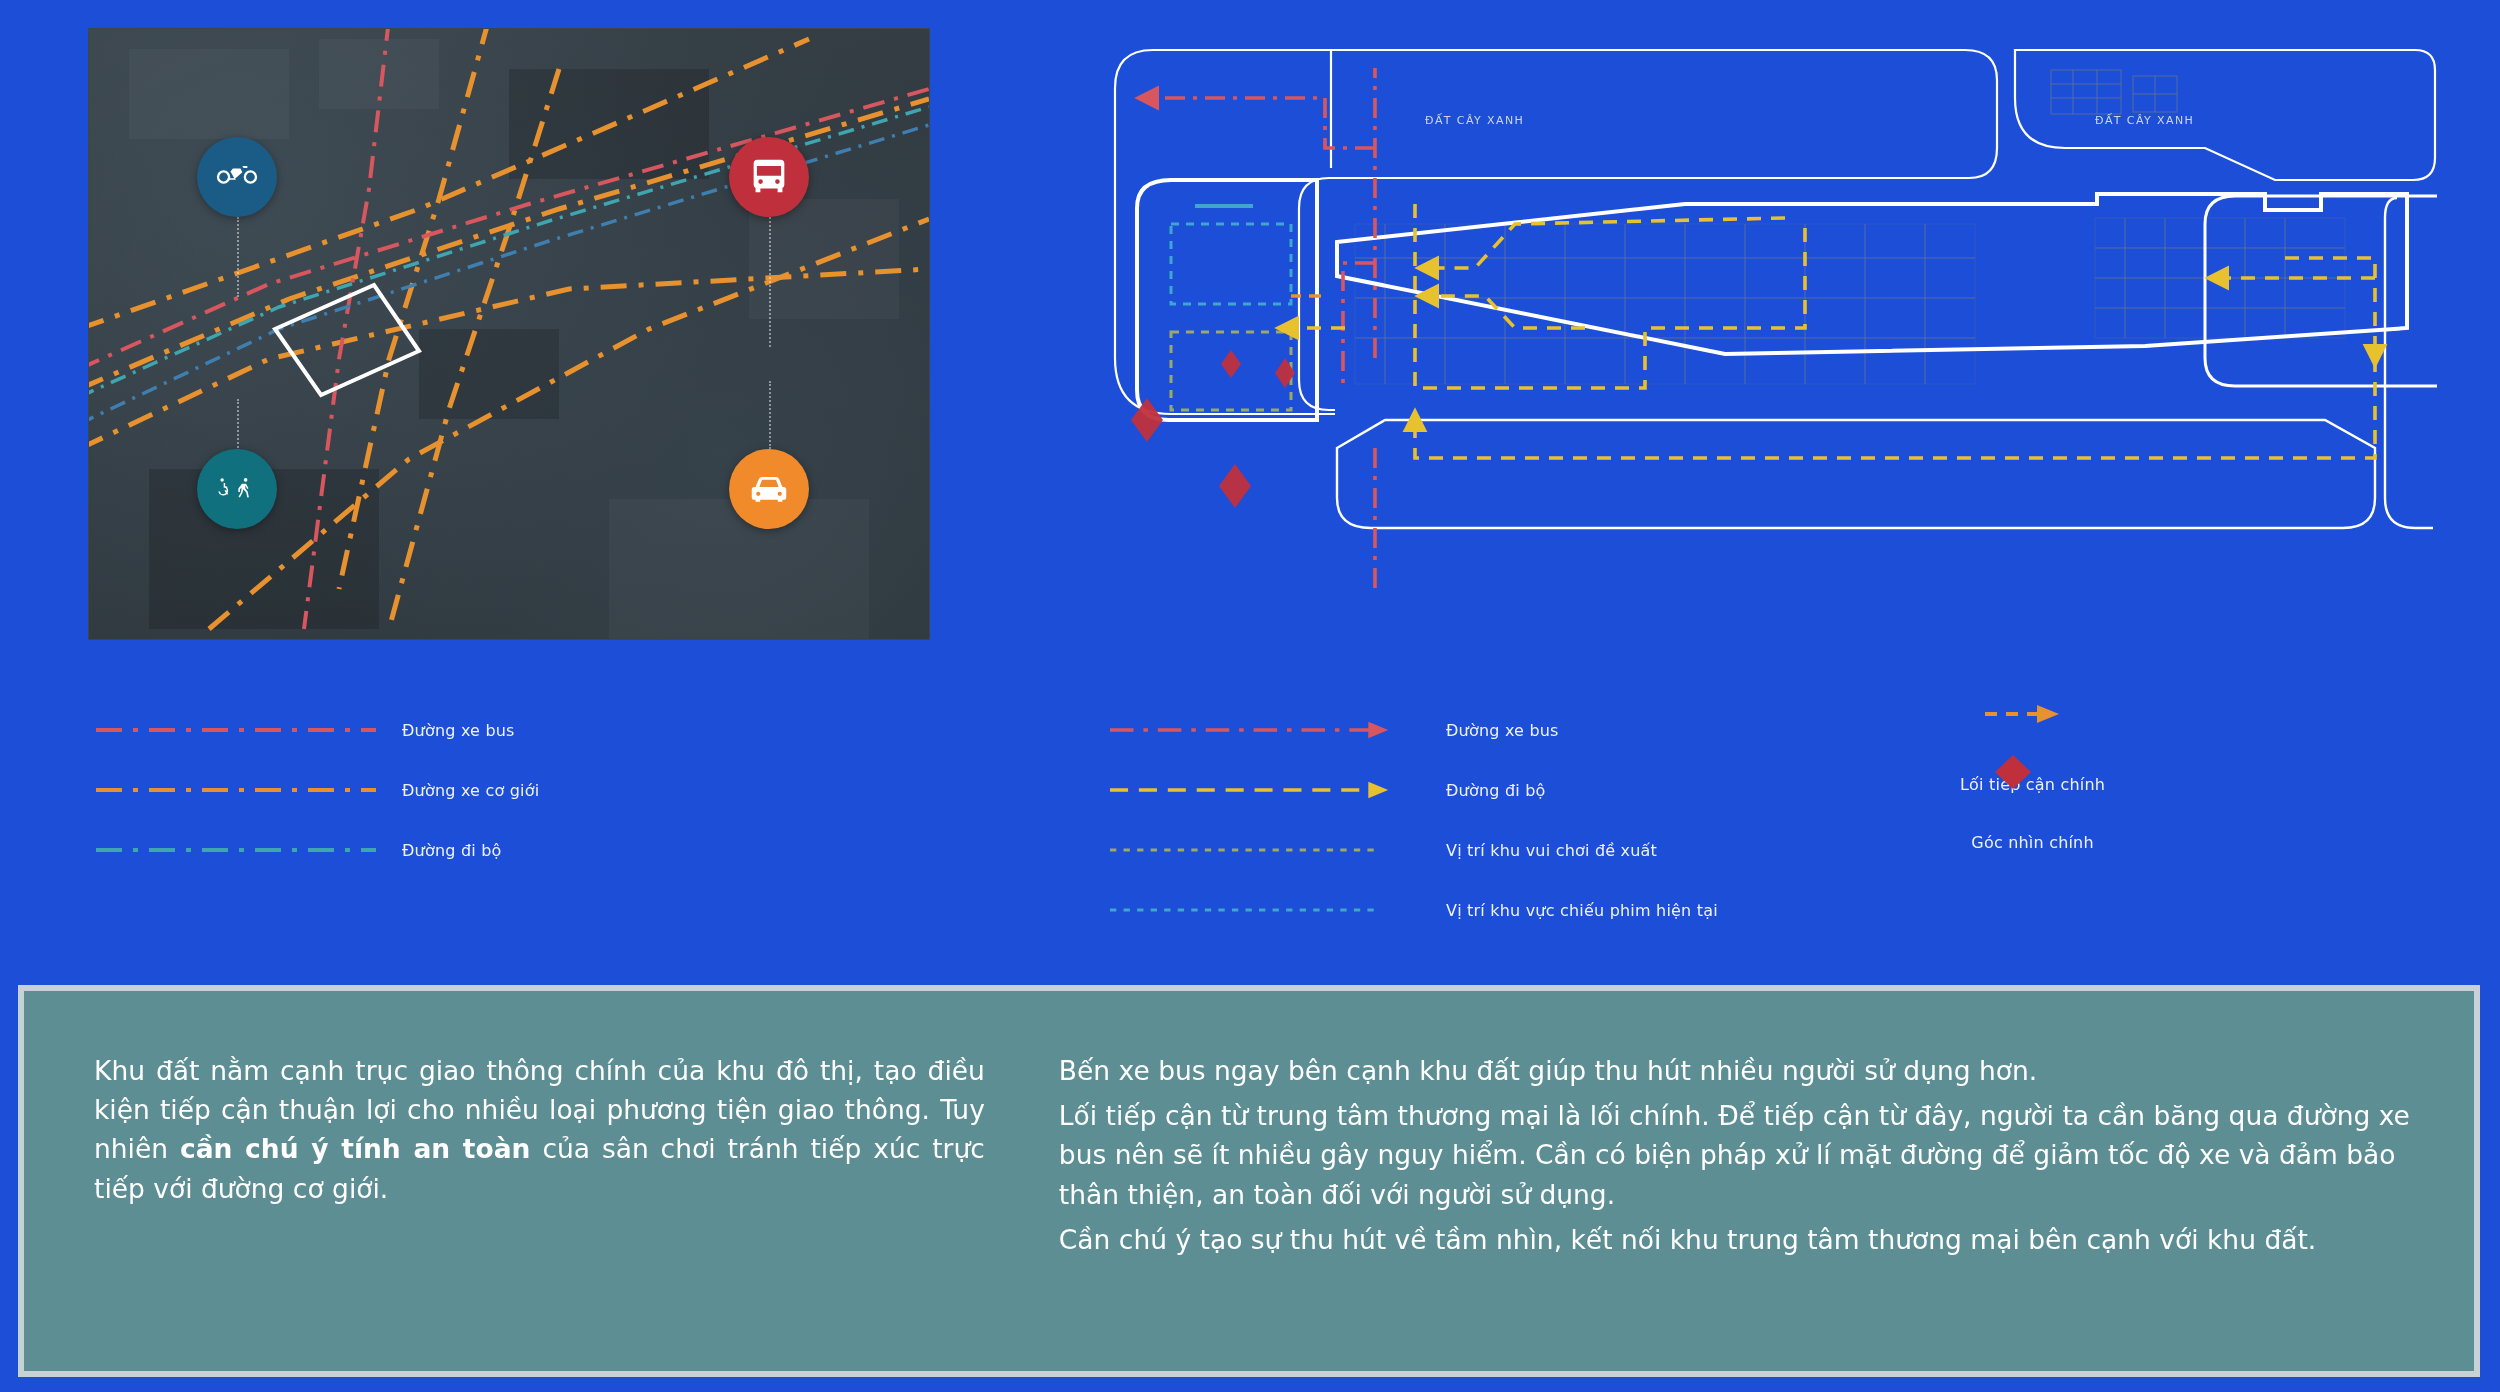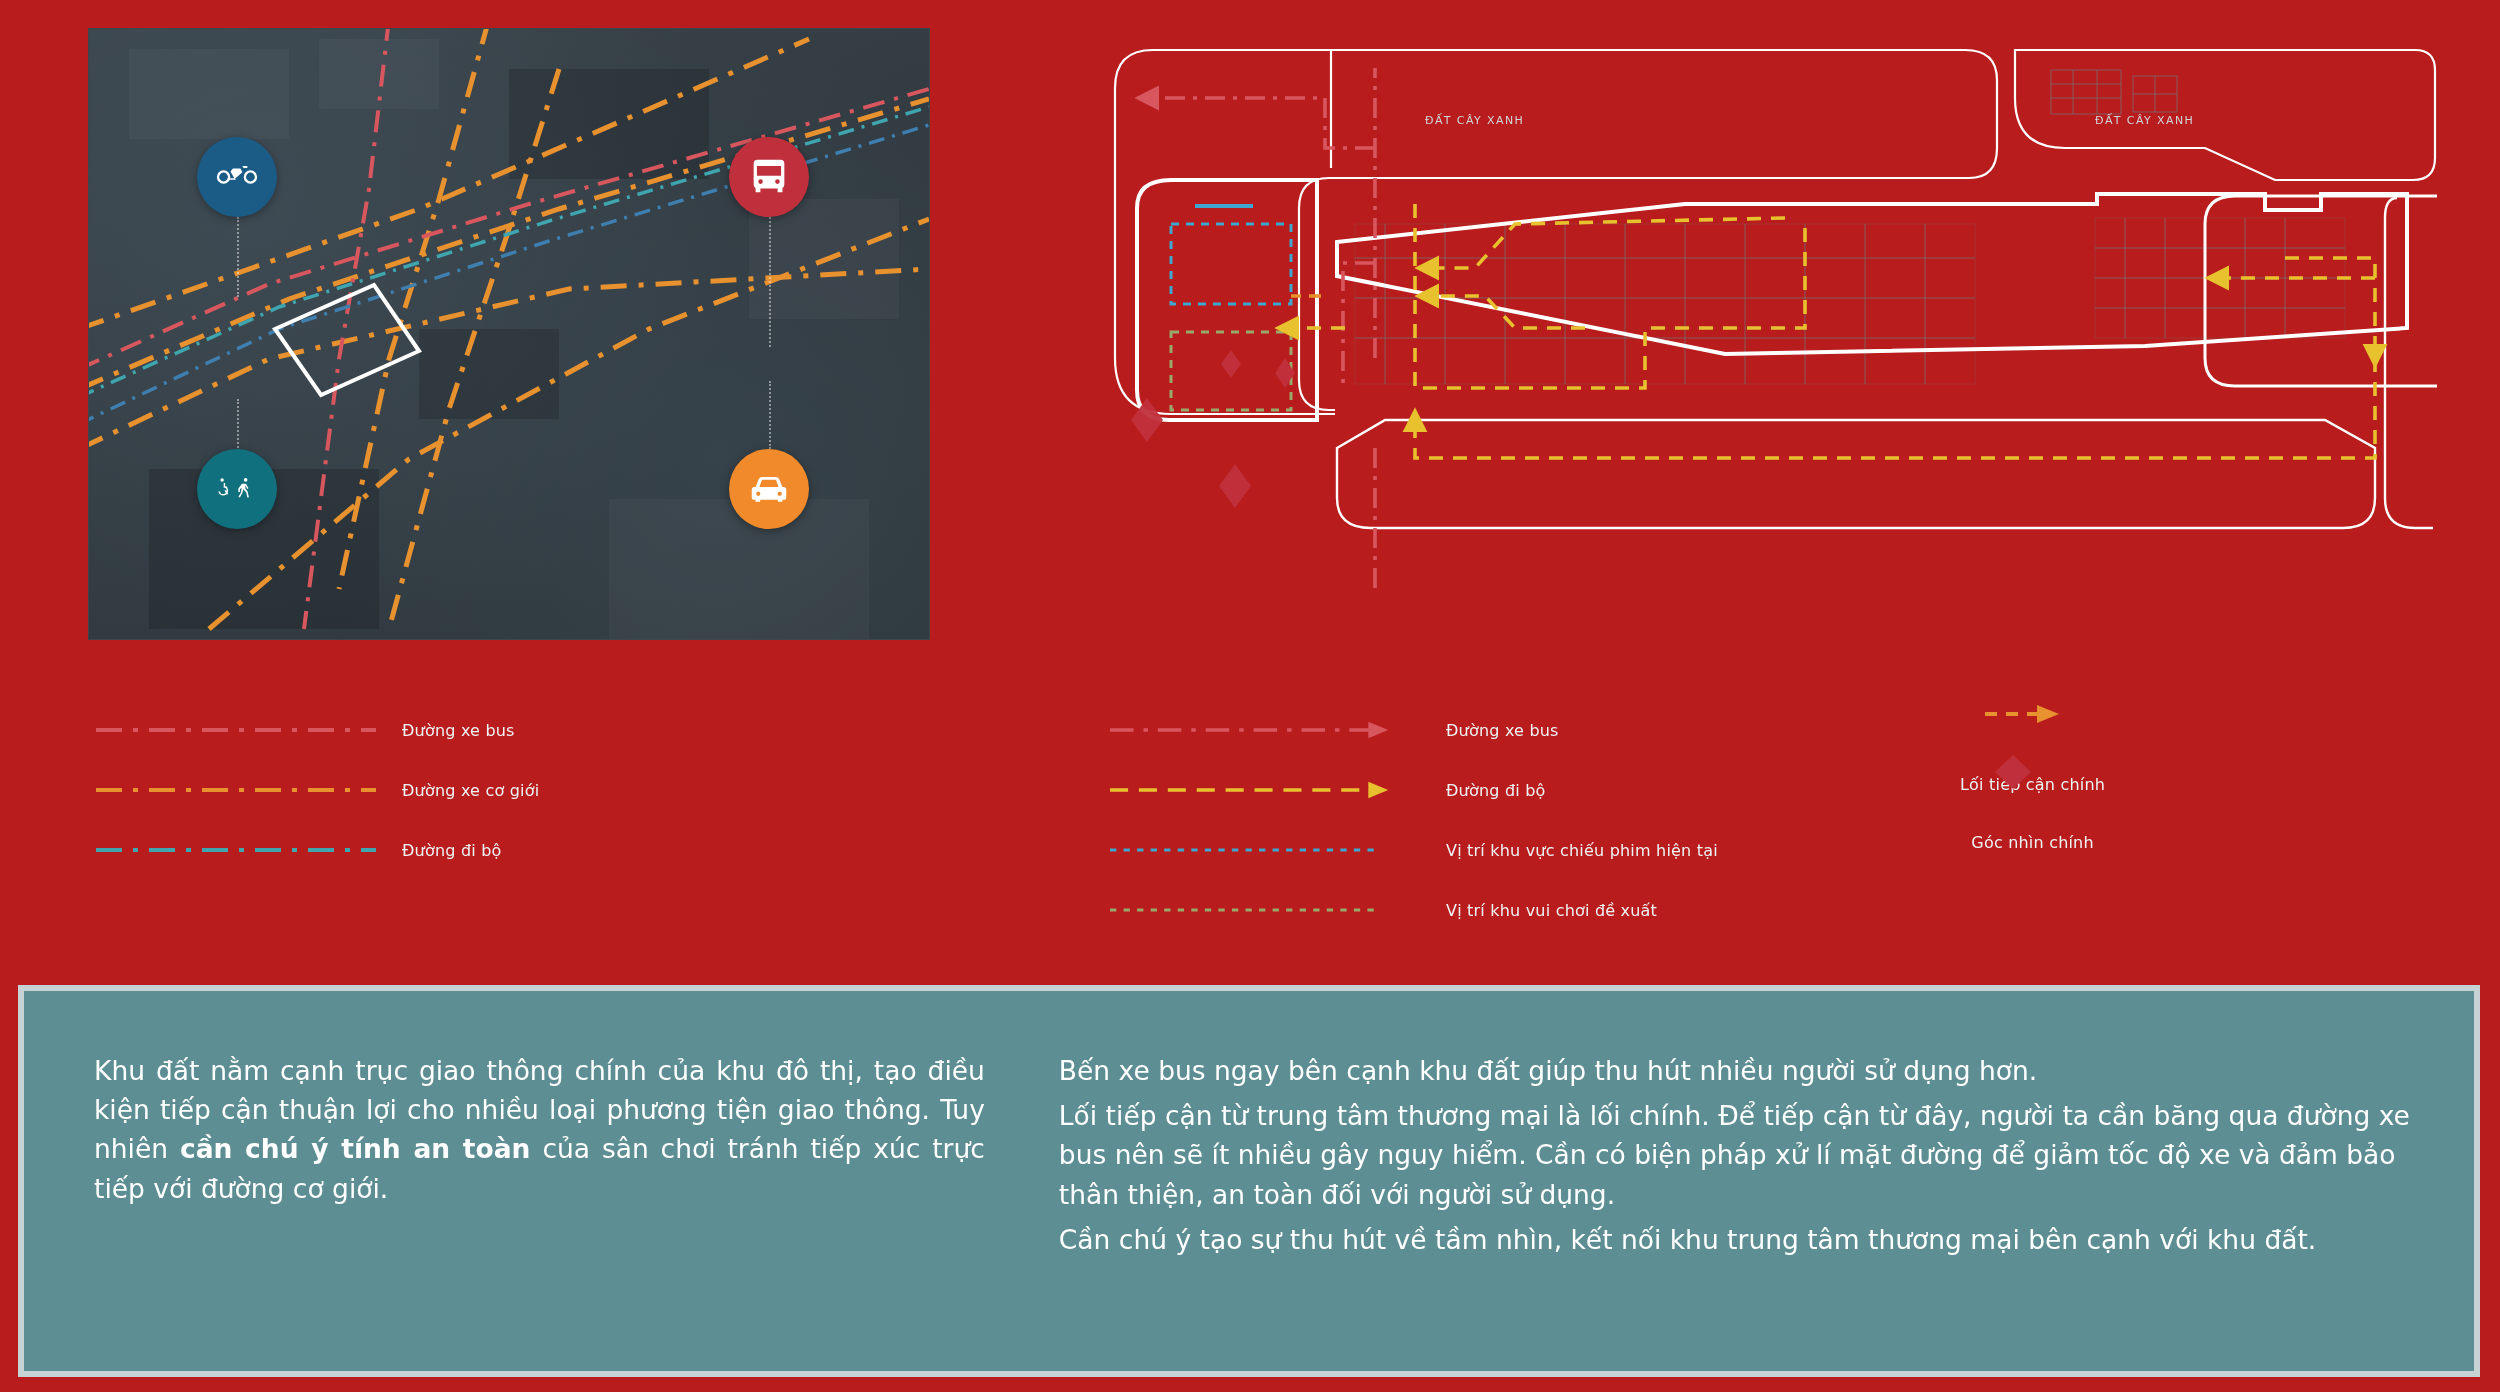--- a/index.html
+++ b/index.html
@@ -4,21 +4,21 @@
 <style>
   html,body{margin:0;padding:0;}
   body{
     width:2500px;height:1392px;
     background:#2b343a;
     font-family:"DejaVu Sans", sans-serif;
     color:#e9eef0;
     overflow:hidden;
     position:relative;
   }
-  .board{position:absolute;inset:0;background:#b91c1c;padding-left:12px;}
+  .board{position:absolute;inset:0;background:#1d4ed8;padding-left:12px;}
 
   
   .aerial{
     position:absolute;left:88px;top:28px;width:840px;height:610px;
     background:
       radial-gradient(circle at 20% 30%, rgba(70,85,95,.55), transparent 60%),
       radial-gradient(circle at 75% 70%, rgba(60,75,85,.5), transparent 55%),
       linear-gradient(160deg,#3a444b 0%, #333c43 40%, #2e373d 100%);
     overflow:hidden;
     border:1px solid #3c464d;
@@ -276,32 +276,32 @@
         <svg viewBox="0 0 310 22">
           <line x1="0" y1="11" x2="288" y2="11" stroke="#e8c12f" stroke-width="4" stroke-dasharray="20 12"></line>
           <path d="M286,2 L308,11 L286,20 z" fill="#e8c12f"></path>
         </svg>
       </span>
       <span class="legend-label">Đường đi bộ</span>
     </div>
     <div class="legend-row">
       <span class="legend-sample">
         <svg viewBox="0 0 310 22">
+            <line x1="0" y1="11" x2="300" y2="11" stroke="#9aa86a" stroke-width="3.5" stroke-dasharray="7 8"></line>
+          </svg>
+      </span>
+      <span class="legend-label">Vị trí khu vui chơi đề xuất</span>
+    </div>
+    <div class="legend-row">
+      <span class="legend-sample">
+        <svg viewBox="0 0 310 22">
             <line x1="0" y1="11" x2="300" y2="11" stroke="#3fa6cf" stroke-width="3.5" stroke-dasharray="7 8"></line>
           </svg>
       </span>
       <span class="legend-label">Vị trí khu vực chiếu phim hiện tại</span>
-    </div>
-    <div class="legend-row">
-      <span class="legend-sample">
-        <svg viewBox="0 0 310 22">
-            <line x1="0" y1="11" x2="300" y2="11" stroke="#9aa86a" stroke-width="3.5" stroke-dasharray="7 8"></line>
-          </svg>
-      </span>
-      <span class="legend-label">Vị trí khu vui chơi đề xuất</span>
     </div>
   </div>
 
   <div class="legend legend-right">
     <div class="legend-row">
       <span class="legend-sample">
         <svg viewBox="0 0 80 38">
           <line x1="2" y1="19" x2="56" y2="19" stroke="#e8912f" stroke-width="4" stroke-dasharray="12 9"></line>
           <path d="M54,10 L76,19 L54,28 z" fill="#e8912f"></path>
         </svg>

